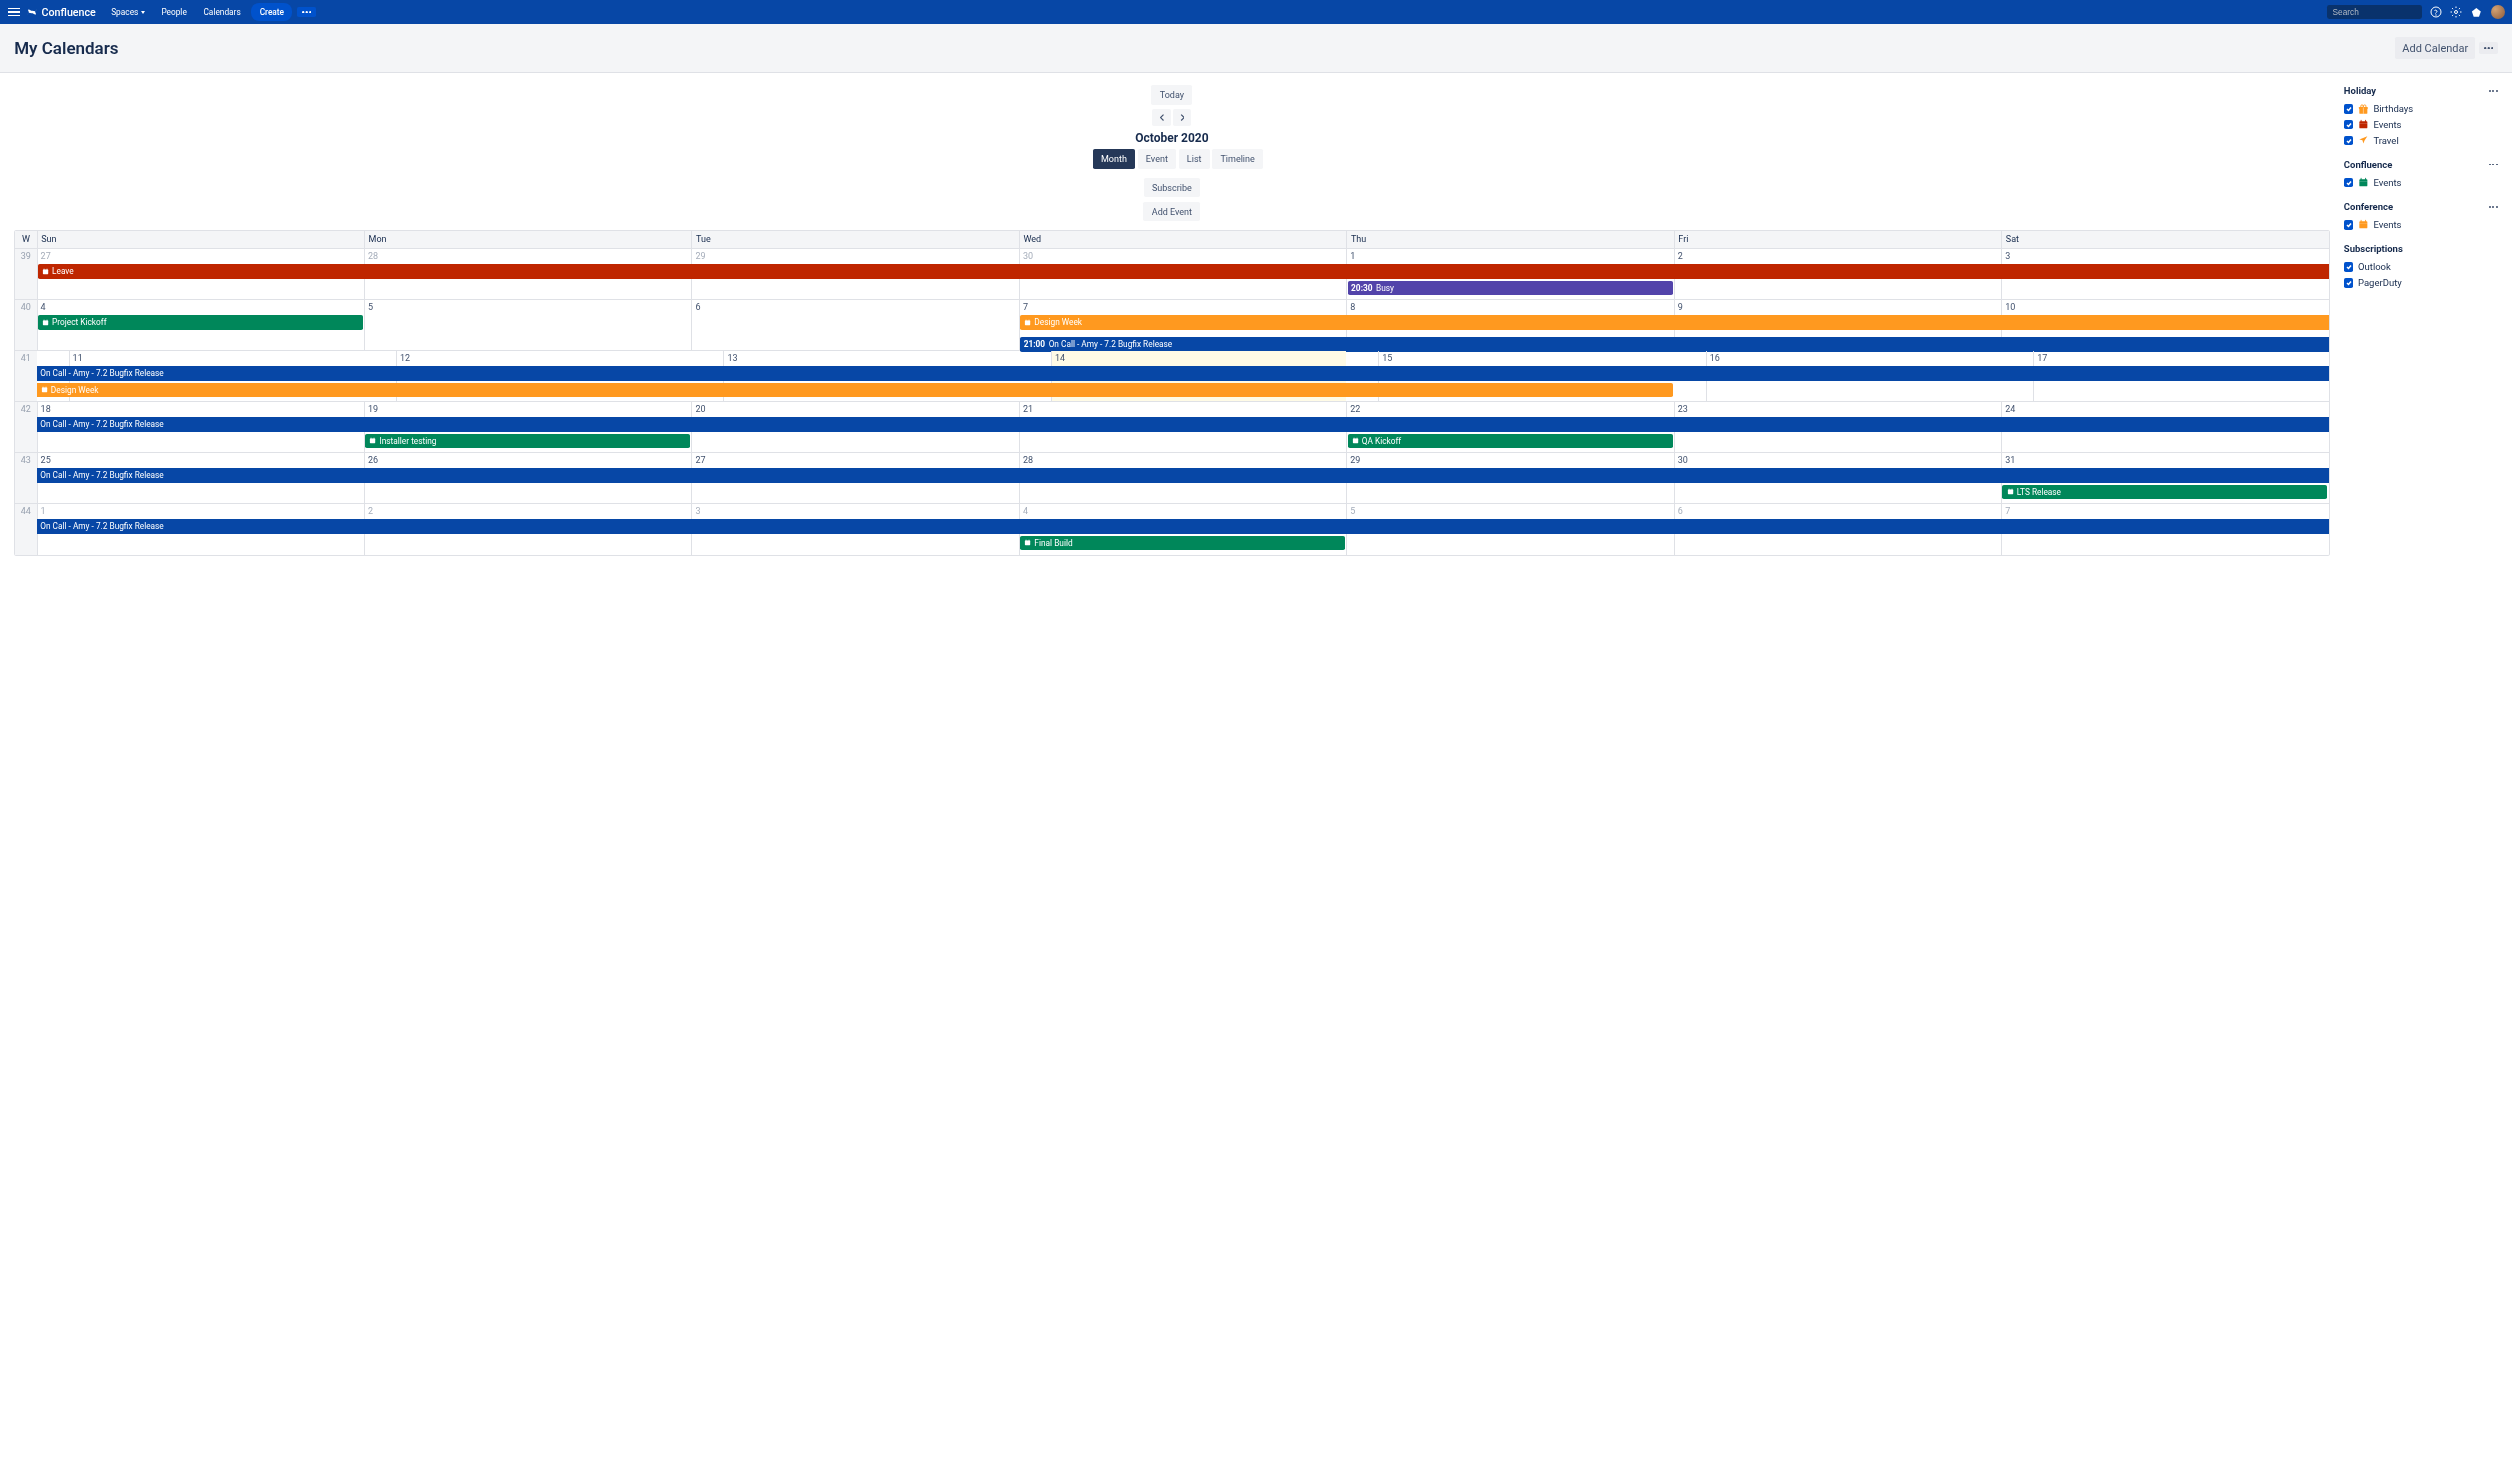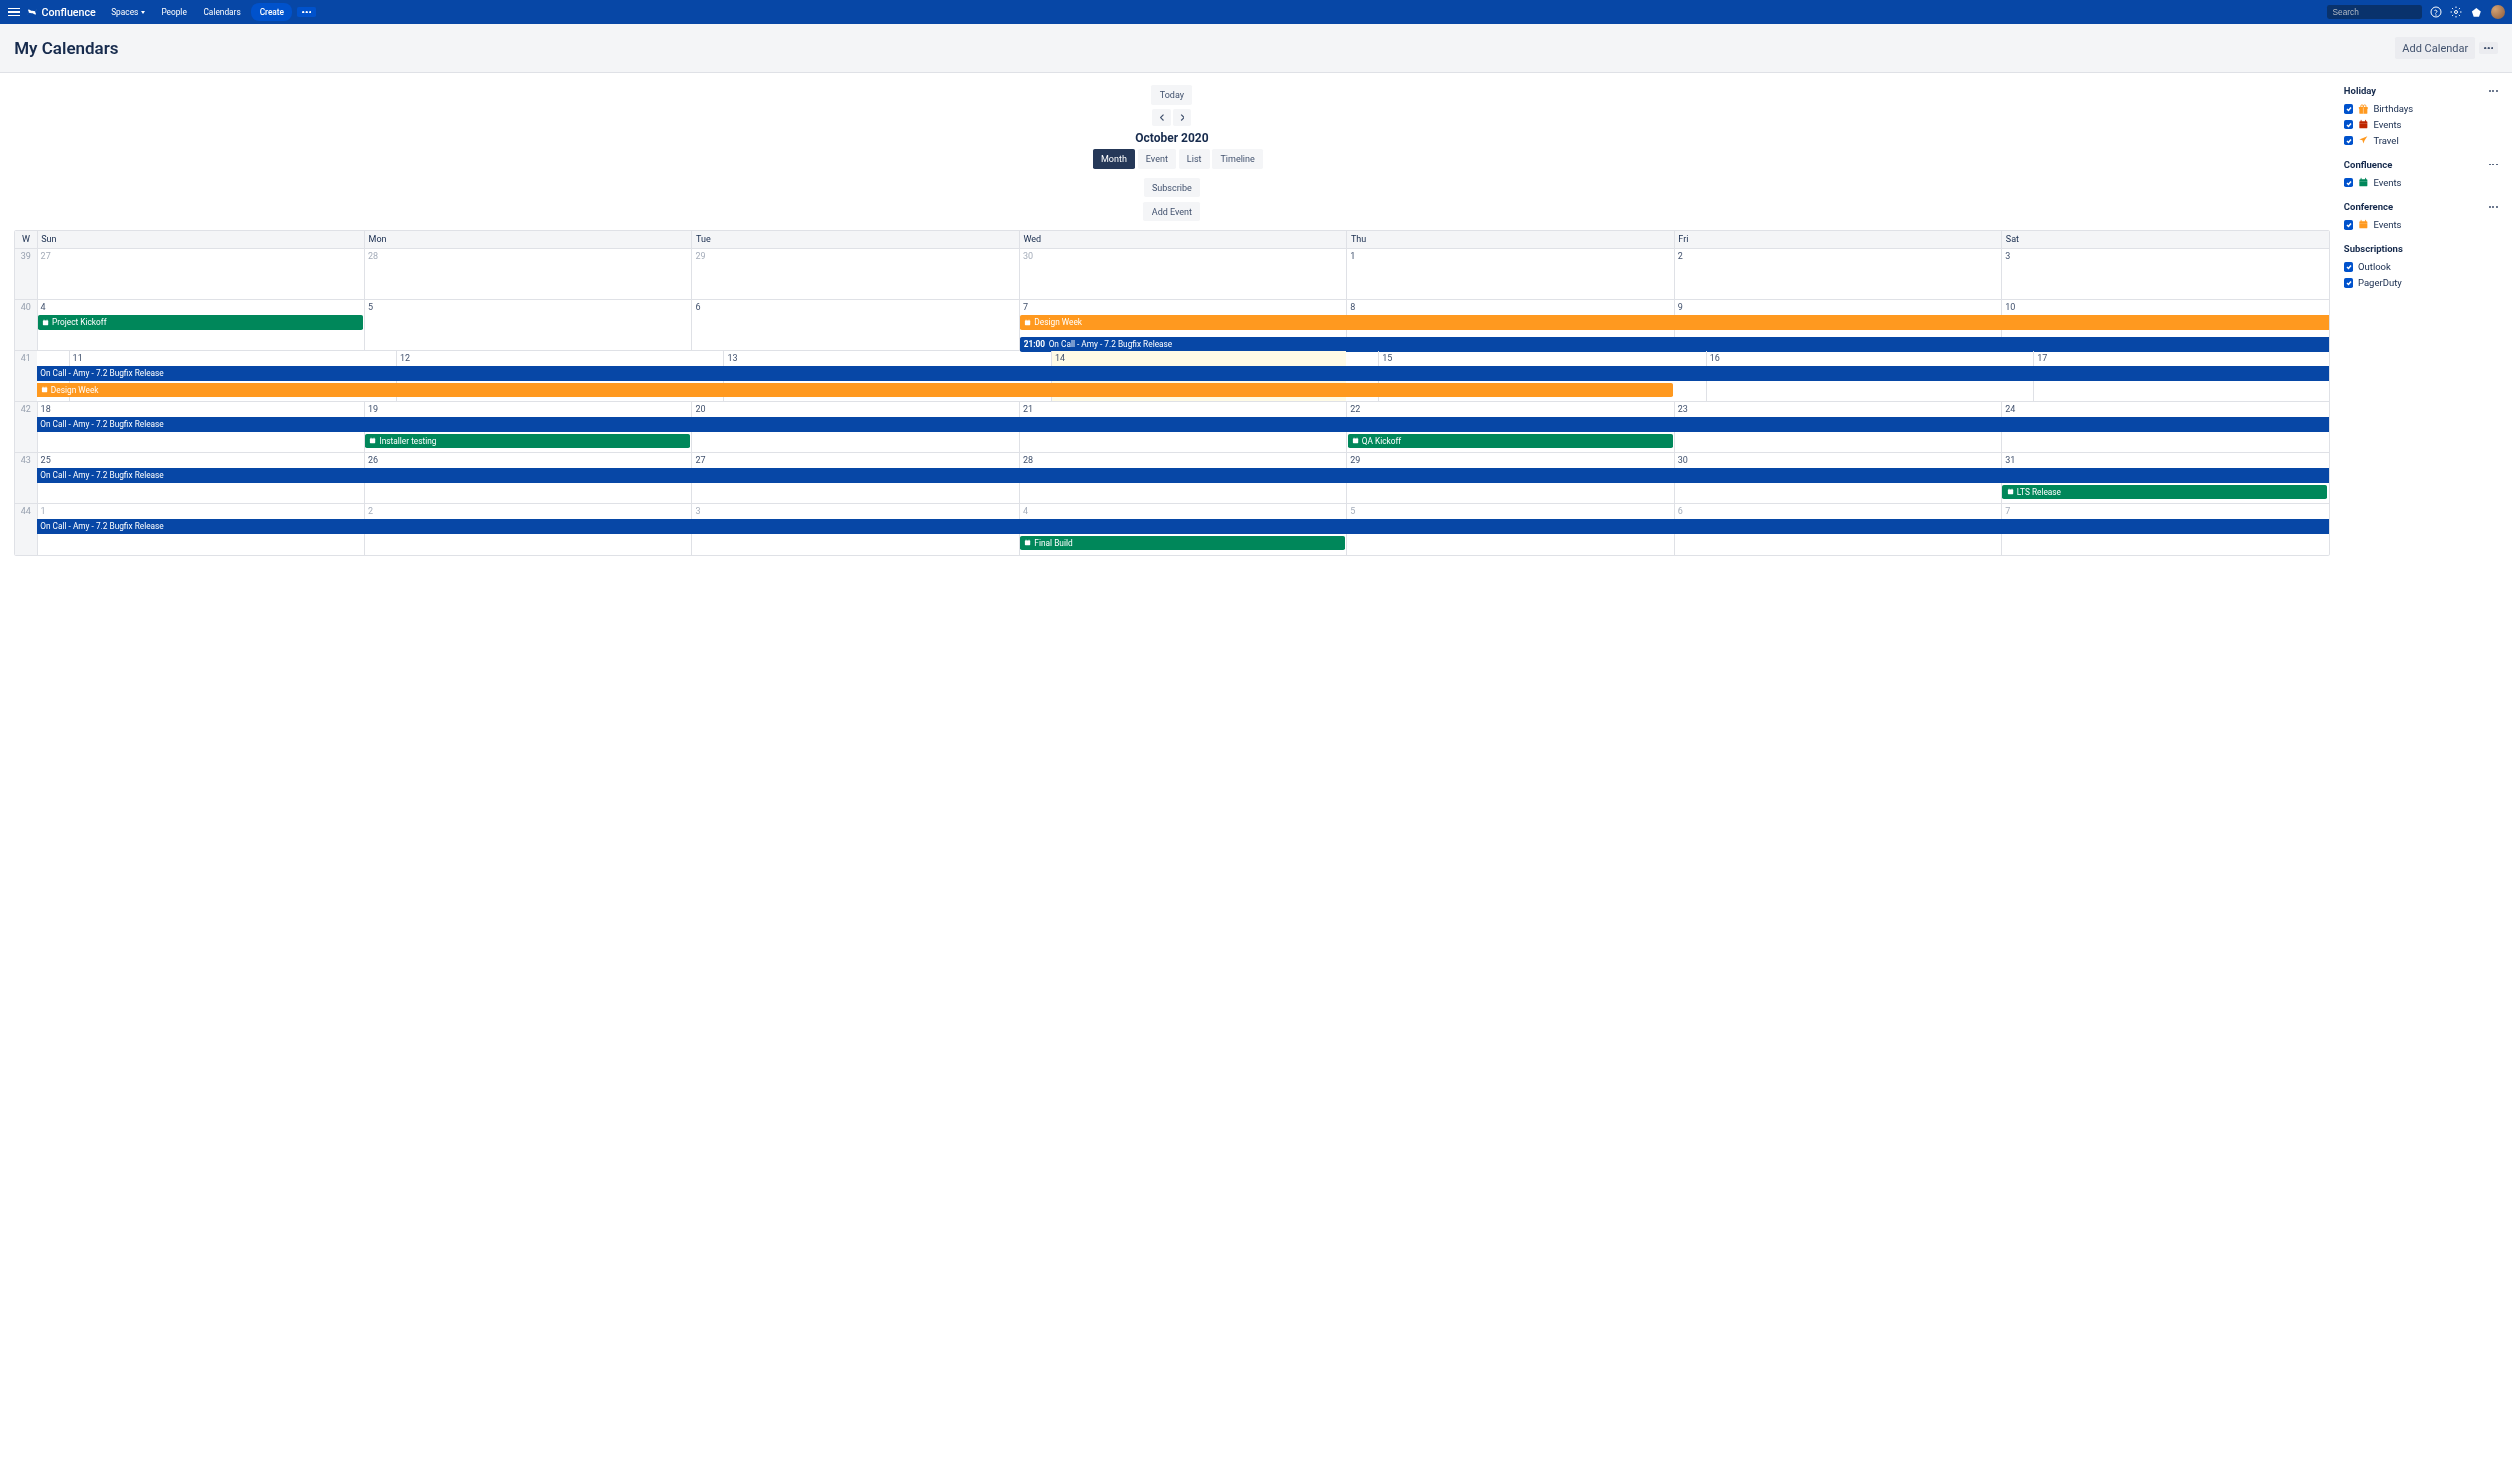--- a/index.html
+++ b/index.html
@@ -192,20 +192,37 @@
       <div id="cal-body">
           <div class="cal-row" style="min-height: 51px;">
             <div class="week-num">39</div>
             <div class="day-cell other-month">27</div>
             <div class="day-cell other-month">28</div>
             <div class="day-cell other-month">29</div>
             <div class="day-cell other-month">30</div>
             <div class="day-cell">1</div>
             <div class="day-cell">2</div>
             <div class="day-cell">3</div>
+            <div class="events-layer">
+              <div class="event full-right" style="background: rgb(191, 38, 0); top: 0px; left: calc(0% + 1.2px); width: calc(100% - 1.2px);">
+                <span class="ev-icon">
+                  <svg width="7.1" height="7.1" viewBox="0 0 24 24" fill="#fff">
+                    <rect x="3" y="5" width="18" height="16" rx="2"></rect>
+                    <rect x="3" y="5" width="18" height="5" fill="#fff" opacity="0.3"></rect>
+                    <line x1="7" y1="2" x2="7" y2="7" stroke="#fff" stroke-width="2"></line>
+                    <line x1="17" y1="2" x2="17" y2="7" stroke="#fff" stroke-width="2"></line>
+                  </svg>
+                </span>
+                <span>Leave</span>
+              </div>
+              <div class="event" style="background: rgb(82, 67, 170); top: 16.6px; left: calc(57.1429% + 1.2px); width: calc(14.2857% - 2.4px);">
+                <span class="ev-time">20:30</span>
+                <span>Busy</span>
+              </div>
+            </div>
           </div>
           <div class="cal-row" style="min-height: 51px;">
             <div class="week-num">40</div>
             <div class="day-cell">4</div>
             <div class="day-cell">5</div>
             <div class="day-cell">6</div>
             <div class="day-cell">7</div>
             <div class="day-cell">8</div>
             <div class="day-cell">9</div>
             <div class="day-cell">10</div>

